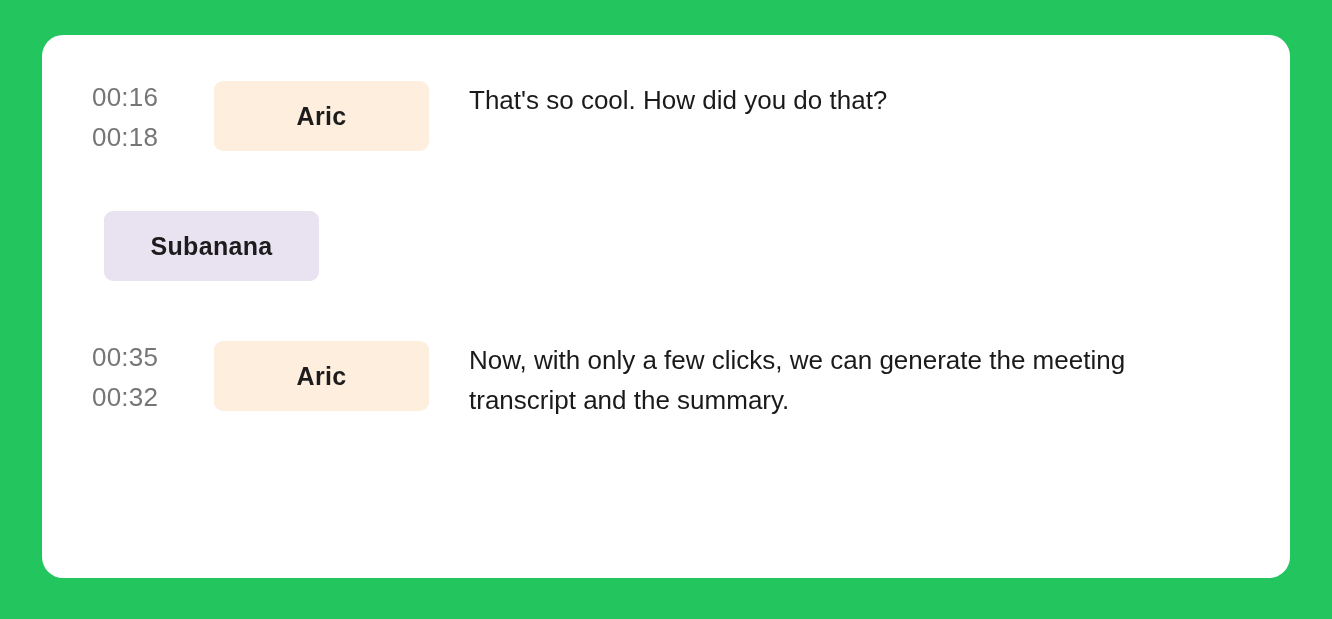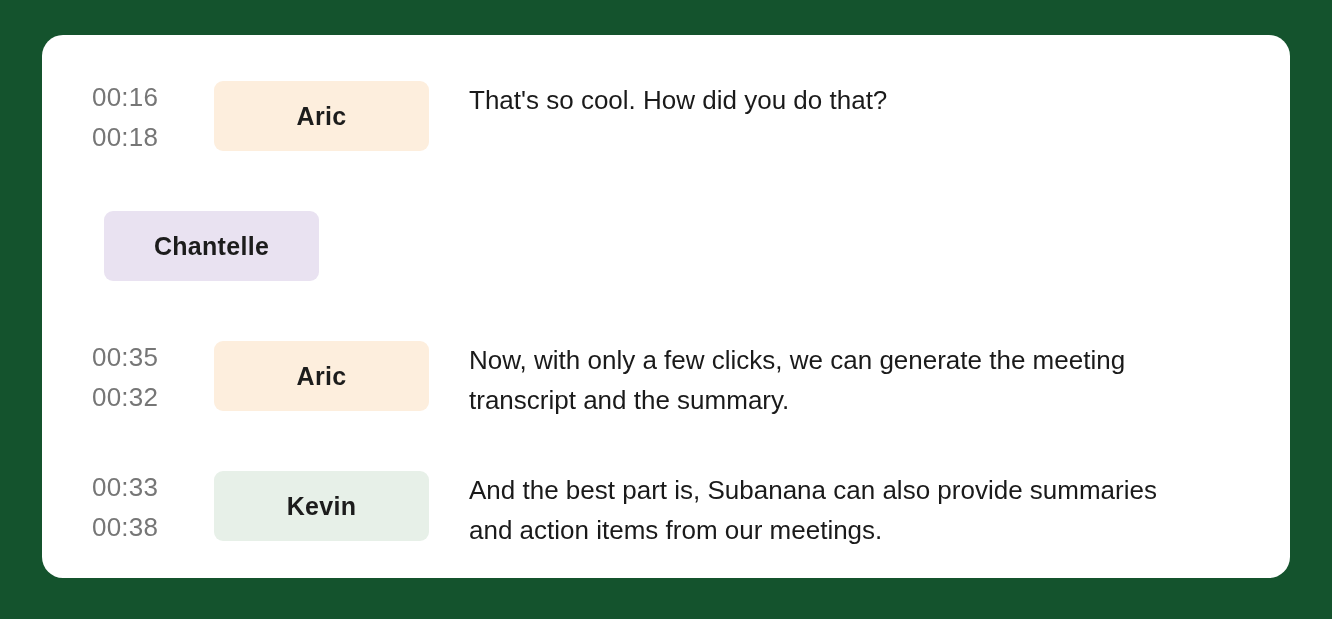--- a/index.html
+++ b/index.html
@@ -9,21 +9,21 @@
     height: 619px;
     background: #000000;
     font-family: "Liberation Sans", sans-serif;
     overflow: hidden;
   }
 
   .stage {
     position: relative;
     width: 1332px;
     height: 619px;
-    background: #14532d;
+    background: #22c55e;
   }
 
   .transcript-card {
     position: absolute;
     left: 42px;
     top: 35px;
     width: 1248px;
     height: 543px;
     background: #ffffff;
     border-radius: 21px;
@@ -110,42 +110,32 @@
           <div class="ts">00:18</div>
         </div>
         <div class="speaker-badge badge-peach">
           <span>Aric</span>
         </div>
         <div class="utterance">That's so cool. How did you do that?</div>
       </div>
 
       <div class="transcript-row">
         <div class="speaker-badge badge-lavender">
-          <span>Chantelle</span>
+          <span>Subanana</span>
         </div>
       </div>
 
       <div class="transcript-row">
         <div class="timestamps">
           <div class="ts">00:35</div>
           <div class="ts">00:32</div>
         </div>
         <div class="speaker-badge badge-peach">
           <span>Aric</span>
         </div>
         <div class="utterance">Now, with only a few clicks, we can generate the meeting transcript and the summary.</div>
       </div>
 
-      <div class="transcript-row">
-        <div class="timestamps">
-          <div class="ts">00:33</div>
-          <div class="ts">00:38</div>
-        </div>
-        <div class="speaker-badge badge-mint">
-          <span>Kevin</span>
-        </div>
-        <div class="utterance">And the best part is, Subanana can also provide summaries and action items from our meetings.</div>
-      </div>
 
     </div>
   </div>
 
 </div>
 
 </body></html>

